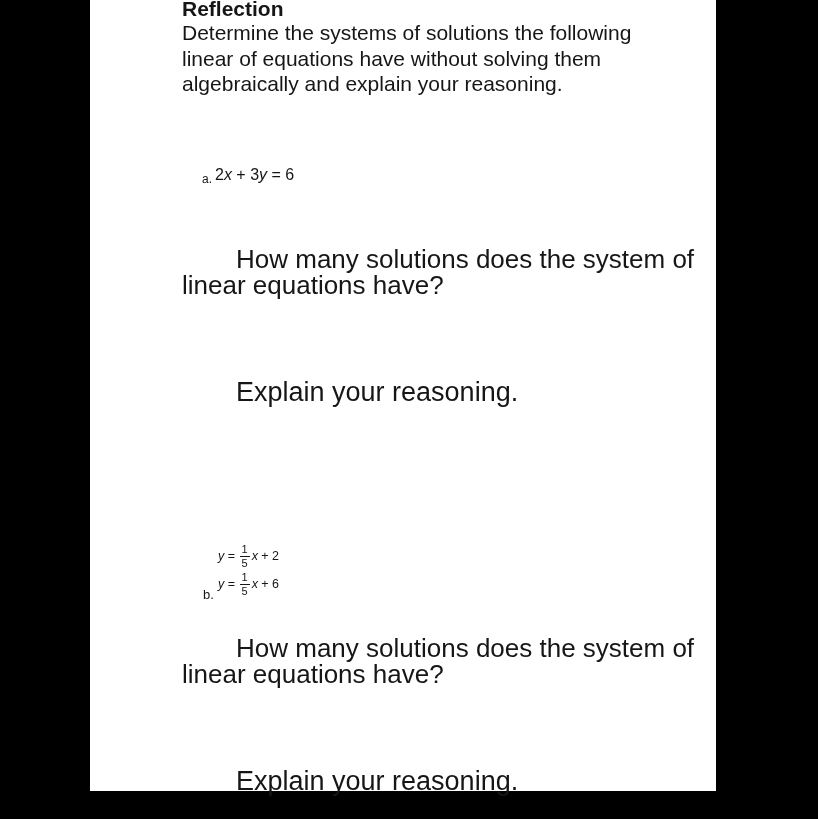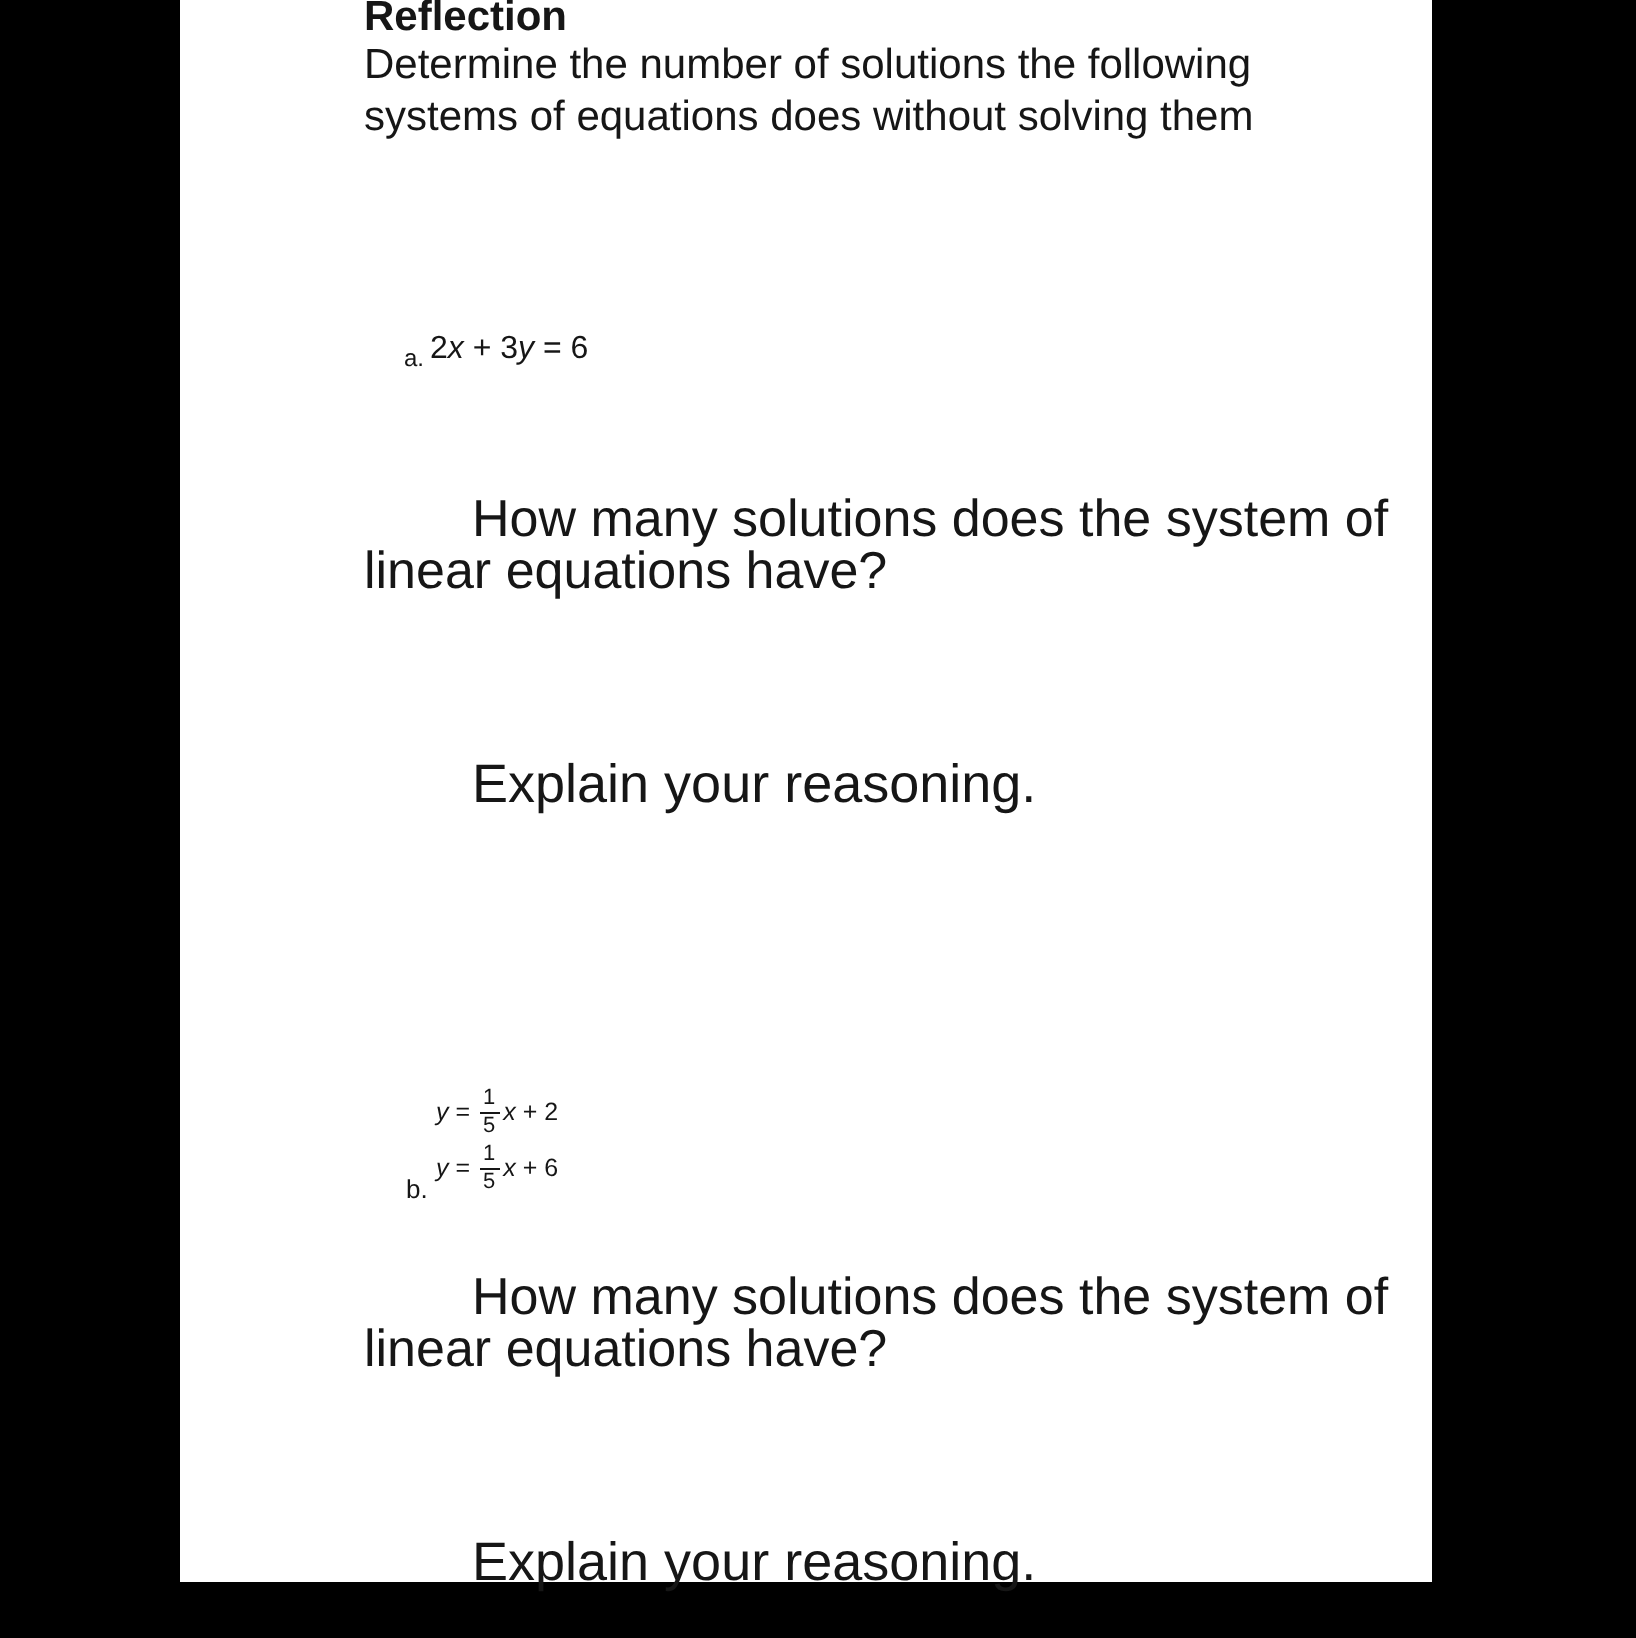--- a/index.html
+++ b/index.html
@@ -73,22 +73,23 @@
 <body>
 
 <div class="stage">
   <div class="bar left"></div>
 
   <div class="paper">
 
     <div class="abs page-title">Reflection</div>
 
     <div class="abs intro">
-      <div>Determine the number of solutions the following</div>
-      <div>systems of equations does without solving them</div>
+      <div>Determine the systems of solutions the following</div>
+      <div>linear of equations have without solving them</div>
+      <div>algebraically and explain your reasoning.</div>
     </div>
 
     <div class="abs part-label part-a-label">a.</div>
 
     <div class="abs part-a">
       <div class="eq-line1"><span>2</span><span class="it">x</span><span> + 3</span><span class="it">y</span><span> = 6</span></div>
     </div>
 
     <div class="abs question q1">
       <div class="q-line1">How many solutions does the system of</div>

